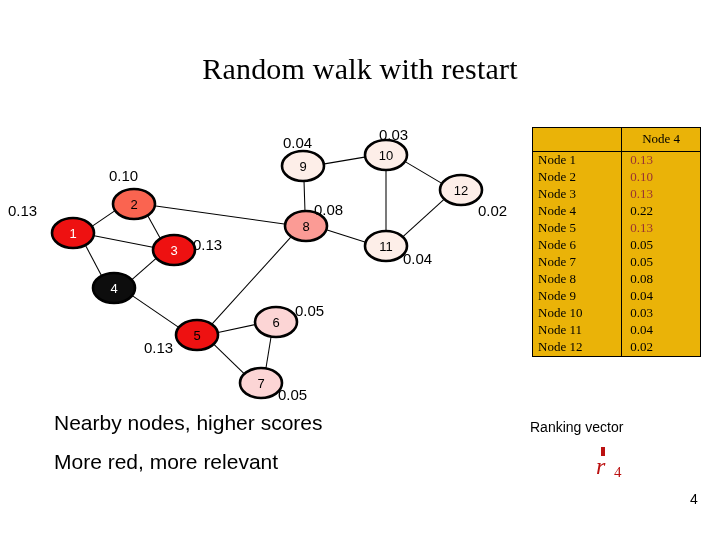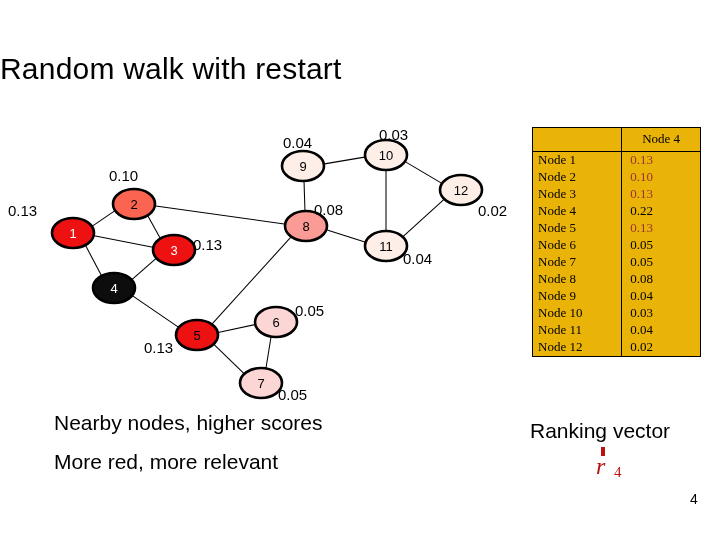--- a/index.html
+++ b/index.html
@@ -15,25 +15,27 @@
     font-family: "Liberation Sans", sans-serif;
     color: #000000;
   }
 
   
   #slide-title {
     position: absolute;
     left: 0;
     top: 52px;
     width: 720px;
+    text-align: center;
     font-size: 30px;
     font-weight: 400;
     letter-spacing: 0.2px;
     color: #000000;
     white-space: nowrap;
+    font-family: Liberation Serif, serif;
   }
 
   
   #graph-figure {
     position: absolute;
     left: 0px;
     top: 120px;
     width: 520px;
     height: 290px;
   }
@@ -126,21 +128,21 @@
   table.ranking-table tr.data-row.first-data td {
     border-top: 1.6px solid #000000;
     margin-left: 12px;
   }
 
   
   #ranking-vector-label {
     position: absolute;
     left: 530px;
     top: 419px;
-    font-size: 21px;
+    font-size: 14px;
     color: #000000;
     white-space: nowrap;
   }
   #ranking-vector-symbol {
     position: absolute;
     left: 588px;
     top: 448px;
     width: 70px;
     height: 40px;
   }

